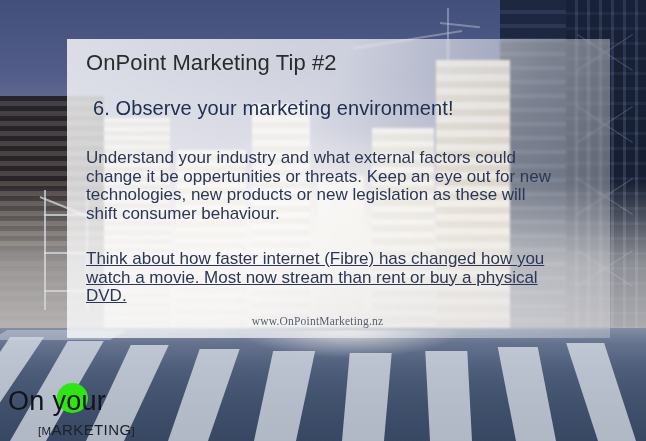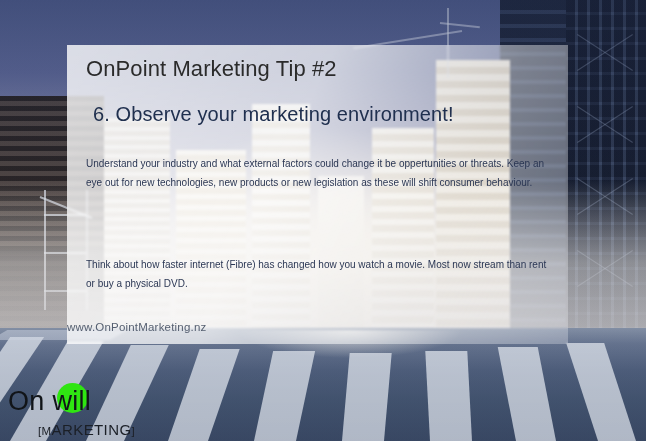--- a/index.html
+++ b/index.html
@@ -87,34 +87,34 @@
 
   
   .crane-mast{position:absolute;background:rgba(214,218,228,.55);}
   .crane-jib{position:absolute;height:2px;background:rgba(222,226,236,.5);}
 
   
   .tint{position:absolute;inset:0;
         background:linear-gradient(180deg,rgba(40,54,96,.24) 0%,rgba(40,54,96,.05) 45%,rgba(30,44,80,.16) 100%);}
 
   
-  .card{position:absolute;left:67px;top:45px;width:501px;height:299px;
+  .card{position:absolute;left:67px;top:39px;width:543px;height:299px;
         background:linear-gradient(115deg, rgba(255,255,255,.80) 0%, rgba(255,255,255,.72) 42%, rgba(255,255,255,.42) 72%, rgba(248,248,252,.28) 100%);
         backdrop-filter:blur(1px);}
 
   .card-title{position:absolute;left:19px;top:11px;font-size:22px;
         color:#2b2b2b;letter-spacing:.1px;white-space:nowrap;}
   .card-subtitle{position:absolute;left:26px;top:58px;font-size:20px;
         color:#20304f;letter-spacing:.1px;white-space:nowrap;}
-  .card-para{position:absolute;left:19px;font-size:10px;line-height:18.6px;
+  .card-para{position:absolute;left:19px;font-size:17px;line-height:18.6px;
         color:#2b3754;width:470px;}
   .p1{top:110px;}
-  .p2{top:211px;}
-  .card-url{position:absolute;left:0;top:276px;width:501px;
-        font-size:11.5px;color:#555f70;letter-spacing:.2px;}
+  .p2{top:211px;text-decoration:underline;}
+  .card-url{position:absolute;left:0;top:276px;width:501px;text-align:center;
+        font-size:11.5px;color:#555f70;letter-spacing:.2px;font-family:Liberation Serif, serif;}
 
   
   .logo{position:absolute;left:8px;top:380px;width:160px;height:56px;}
   .logo-dot{position:absolute;left:49px;top:3px;width:31px;height:30px;
         border-radius:50%;background:#2fe512;}
   .logo-word{position:absolute;left:0;top:6px;font-size:27px;color:#111418;
         letter-spacing:.3px;}
   .logo-sub{position:absolute;left:30px;top:41px;font-size:11.5px;color:#1b1f26;
         letter-spacing:.4px;}
   .logo-sub .sc{font-size:15px;}
@@ -181,17 +181,17 @@
   <div class="card">
     <div class="card-title">OnPoint Marketing Tip #2</div>
     <div class="card-subtitle">6. Observe your marketing environment!</div>
     <div class="card-para p1">Understand your industry and what external factors could change it be oppertunities or threats. Keep an eye out for new technologies, new products or new legislation as these will shift consumer behaviour.</div>
     <div class="card-para p2">Think about how faster internet (Fibre) has changed how you watch a movie. Most now stream than rent or buy a physical DVD.</div>
     <div class="card-url">www.OnPointMarketing.nz</div>
   </div>
 
   <div class="logo">
     <div class="logo-dot"></div>
-    <div class="logo-word">On will</div>
+    <div class="logo-word">On your</div>
     <div class="logo-sub"><span>[</span><span>M</span><span class="sc">ARKETING</span><span>]</span></div>
   </div>
 
 </div>
 
 </body></html>

